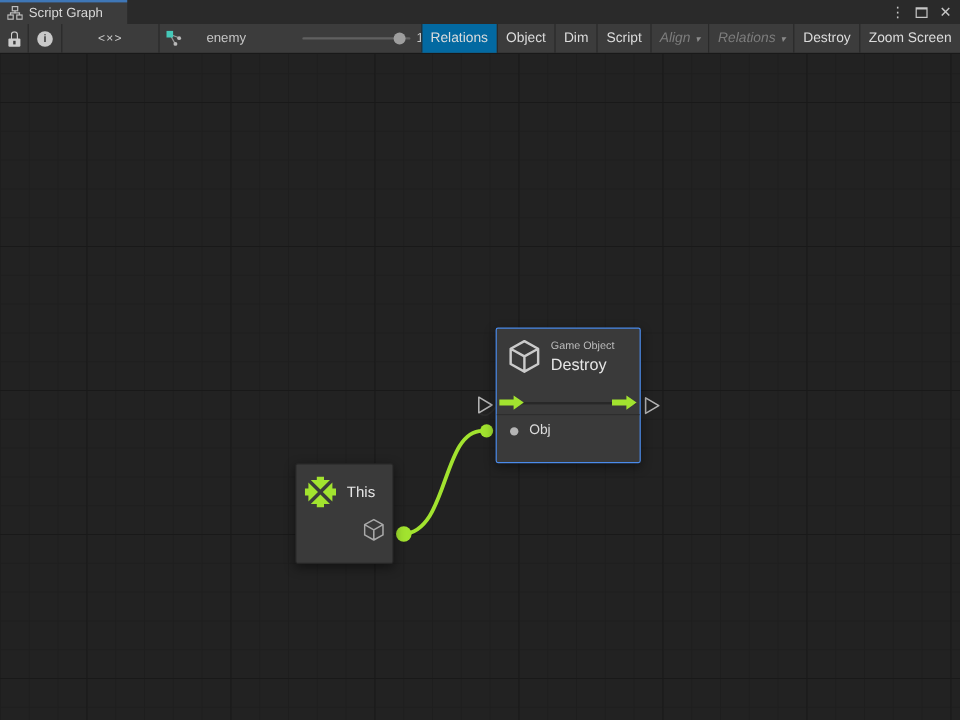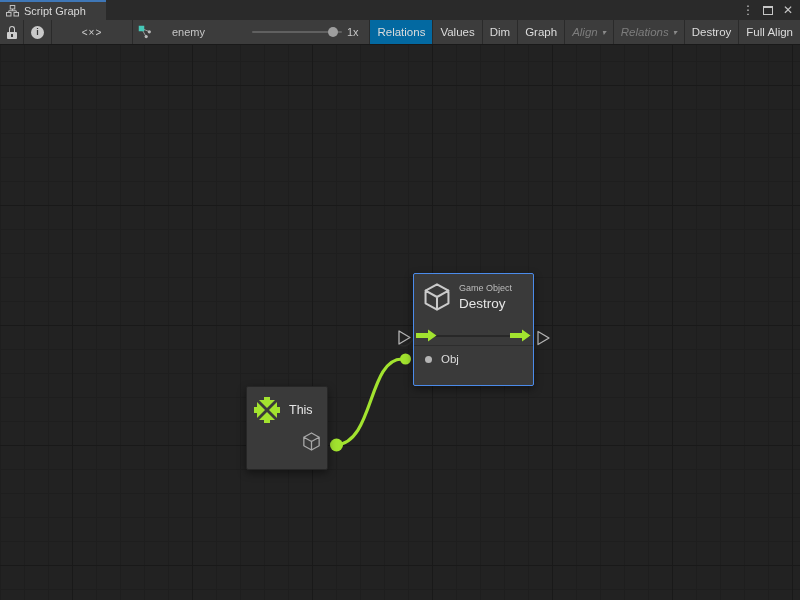--- a/index.html
+++ b/index.html
@@ -146,41 +146,41 @@
     <div class="zoom-track">
       <div class="zoom-handle"></div>
     </div>
     <span class="zoom-value">1x</span>
 
     <div class="tb-group">
       <div class="tbtn active">
           <span>Relations</span>
         </div>
       <div class="tbtn">
-          <span>Values</span>
+          <span>Object</span>
         </div>
       <div class="tbtn">
           <span>Dim</span>
         </div>
       <div class="tbtn">
-          <span>Graph</span>
+          <span>Script</span>
         </div>
       <div class="tbtn disabled">
         <span>Align</span>
         <span class="caret">▾</span>
       </div>
       <div class="tbtn disabled">
         <span>Relations</span>
         <span class="caret">▾</span>
       </div>
       <div class="tbtn">
           <span>Destroy</span>
         </div>
       <div class="tbtn">
-          <span>Full Align</span>
+          <span>Zoom Screen</span>
         </div>
     </div>
   </div>
 
   <div class="canvas">
 
     <svg class="overlay" width="800" height="555" viewBox="0 0 800 555">
       <path class="relation-stub" d="M399 299 Q406 305 414 293"></path>
       <path class="cable" d="M336 400 C 374 398, 368 314, 402 314"></path>
       <circle class="cable-dot" cx="336.5" cy="400" r="6.5"></circle>

